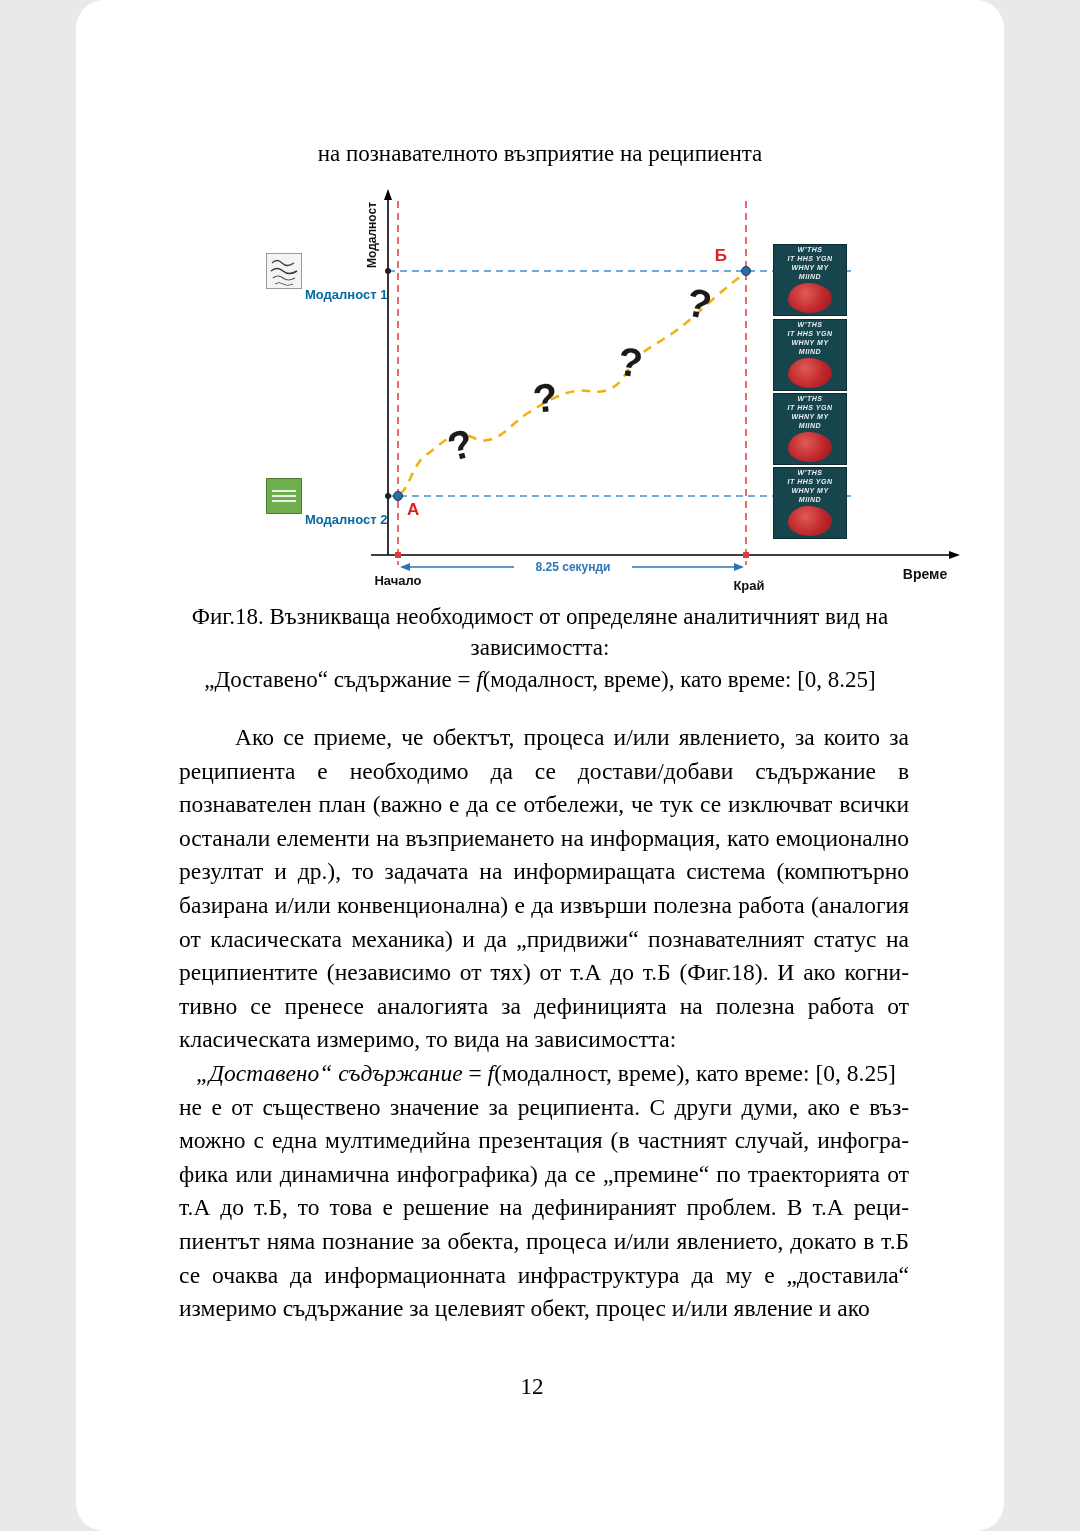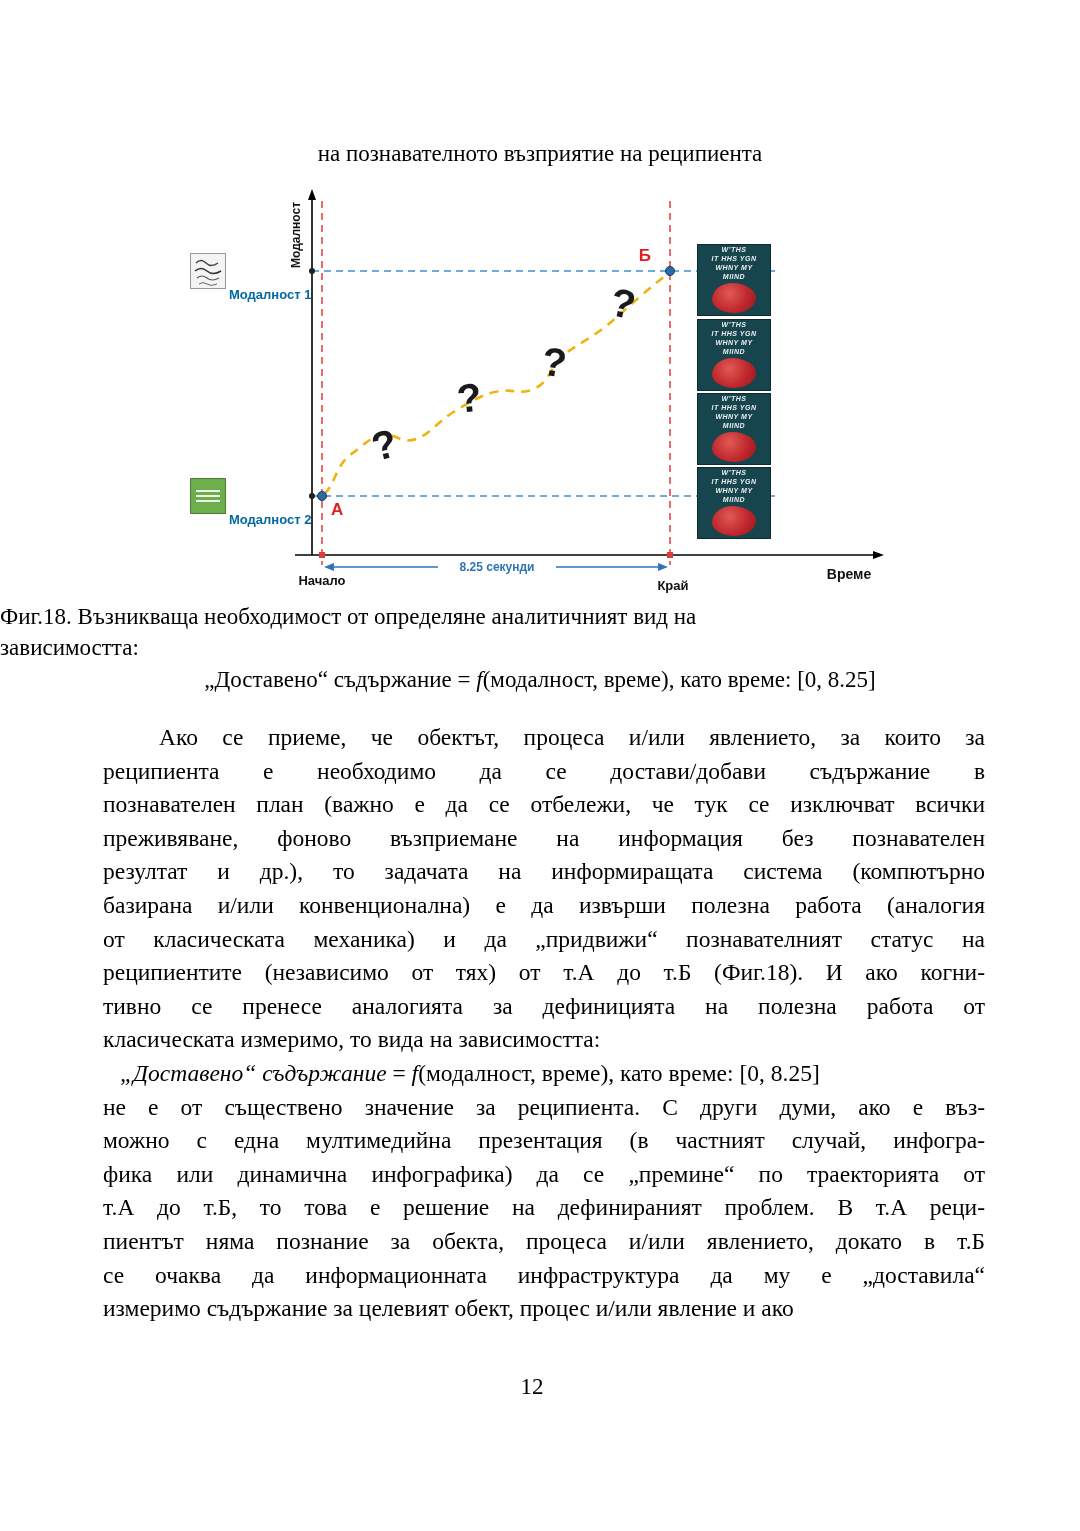--- a/index.html
+++ b/index.html
@@ -1,19 +1,20 @@
 <!DOCTYPE html>
 <html><head>
 <meta charset="utf-8">
 <style>
   html,body { margin:0; padding:0; background:#e9e9e9; }
   .page {
-    position:relative; width:1080px; height:1531px; margin:0 auto;
+    position:relative; width:928px; height:1531px; margin:0 auto;
     background:#ffffff; overflow:hidden; color:#000;
     font-family:"Liberation Serif","DejaVu Serif",serif;
+    border-radius:28px;
   }
   .header-line { padding-top:141px; text-align:center; font-size:23px; }
 
   
   .figure { position:relative; margin-top:20px; height:410px; }
   .figure svg { position:absolute; left:0; top:0; }
   .axis { stroke:#000; stroke-width:1.6; }
   .dash-blue { stroke:#3f8fd2; stroke-width:1.5; stroke-dasharray:7 5; }
   .dash-red  { stroke:#e23b3b; stroke-width:1.5; stroke-dasharray:7 5; }
   .traj { fill:none; stroke:#efb310; stroke-width:2.6; stroke-dasharray:9 7; }
@@ -38,21 +39,21 @@
   .poster { position:absolute; left:697px; width:74px; height:72px;
             background:#17454d; border:1px solid #0d2b31; box-sizing:border-box;
             overflow:hidden; text-align:center; }
   .poster .ptxt { font:italic bold 7px/8px "Liberation Sans",sans-serif;
             color:rgba(255,255,255,.92); letter-spacing:.5px; margin-top:1px; }
   .poster .blob { width:44px; height:30px; margin:2px auto 0;
             background:radial-gradient(circle at 40% 35%, #e05a55 0%, #c0272d 55%, #8f161c 100%);
             border-radius:46% 54% 48% 52% / 55% 50% 50% 45%; }
 
   
-  .caption { margin-top:4px; text-align:left; font-size:23px; line-height:31px; }
+  .caption { margin-top:4px; text-align:center; font-size:23px; line-height:31px; }
   .caption-formula { text-align:center; font-size:23px; margin-top:4px; }
   .f-ital { font-style:italic; }
   .f-args { font-family:"Liberation Serif",serif; }
 
   
   .bodycol { margin:28px 95px 0 103px; font-size:23.5px; line-height:33.6px; }
   .line { text-align:justify; text-align-last:justify; }
   .line.last { text-align-last:left; }
   .line.indent { text-indent:56px; }
   .inline-formula { padding-left:17px; font-size:23.5px; line-height:33.6px; }
@@ -163,21 +164,21 @@
     <div>зависимостта:</div>
   </div>
   <div class="caption-formula">
     <span>„Доставено“ съдържание</span><span> = </span><span class="f-ital">f</span><span class="f-args">(модалност, време), като време: [0, 8.25]</span>
   </div>
 
   <div class="bodycol">
     <div class="line indent">Ако се приеме, че обектът, процеса и/или явлението, за които за</div>
     <div class="line">реципиента е необходимо да се достави/добави съдържание в</div>
     <div class="line">познавателен план (важно е да се отбележи, че тук се изключват всички</div>
-    <div class="line">преживяване, фоново възприемане на информация без познавателен</div>
+    <div class="line">останали елементи на възприемането на информация, като емоционално</div>
     <div class="line">резултат и др.), то задачата на информиращата система (компютърно</div>
     <div class="line">базирана и/или конвенционална) е да извърши полезна работа (аналогия</div>
     <div class="line">от класическата механика)  и да „придвижи“ познавателният статус на</div>
     <div class="line">реципиентите (независимо от тях) от т.А до т.Б (Фиг.18). И ако когни-</div>
     <div class="line">тивно се пренесе аналогията за дефиницията на полезна работа от</div>
     <div class="line last">класическата измеримо, то вида на зависимостта:</div>
 
     <div class="inline-formula">
       <span class="f-ital">„Доставено“ съдържание</span><span> = </span><span class="f-ital">f</span><span class="f-args">(модалност, време), като време: [0, 8.25]</span>
     </div>

